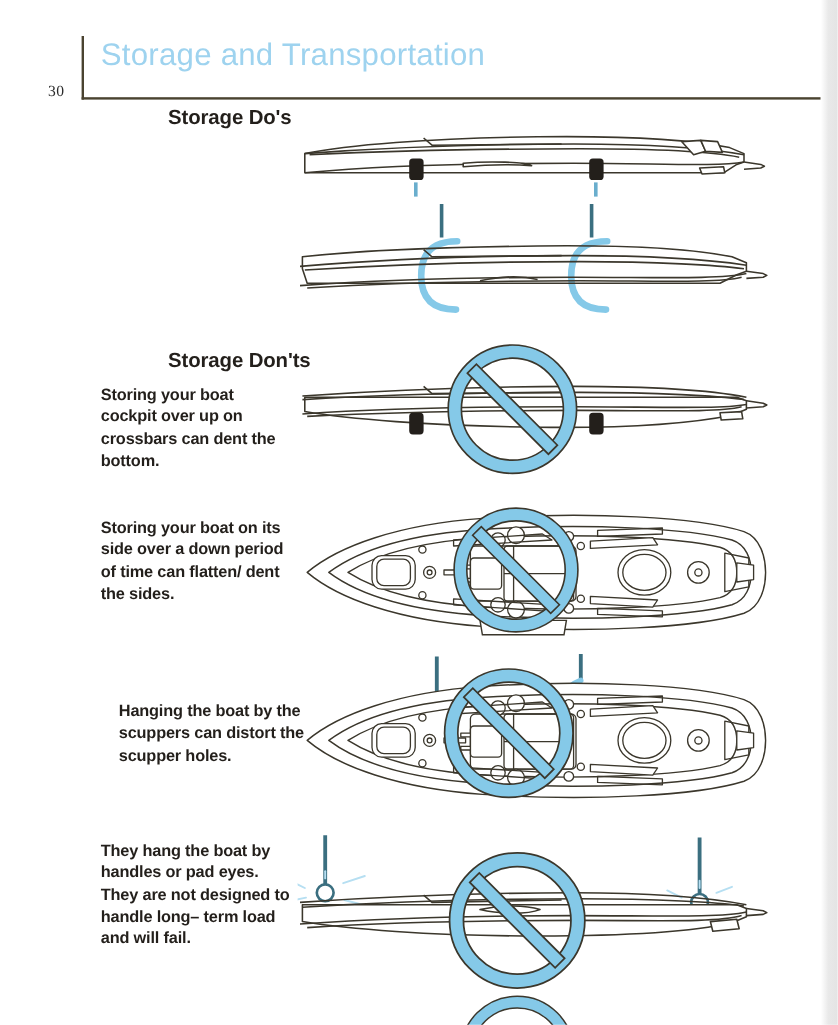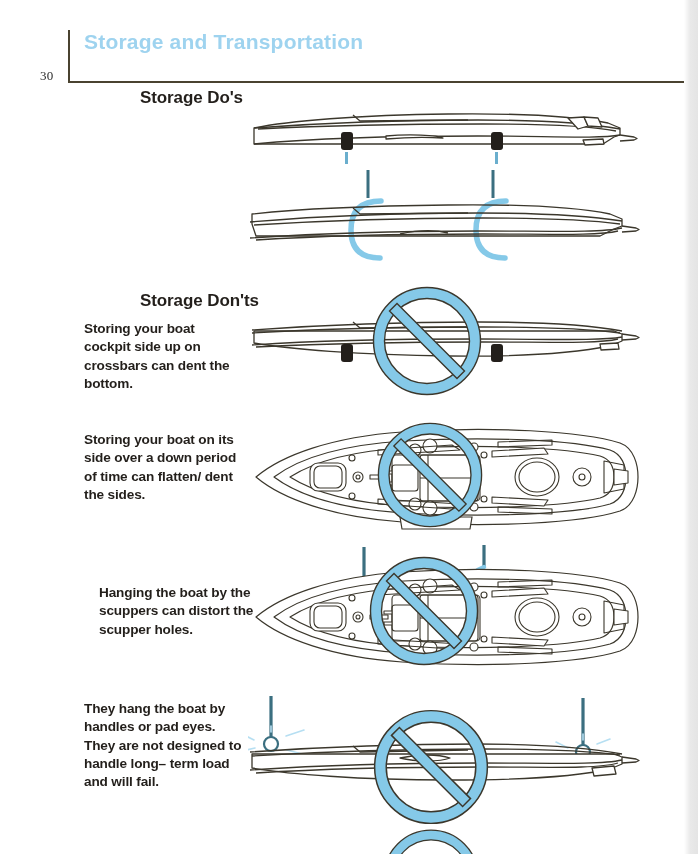--- a/index.html
+++ b/index.html
@@ -61,22 +61,22 @@
     left: 68px;
     top: 59px;
     width: 616px;
     height: 2px;
     background: #4a4330;
   }
   .header-title {
     position: absolute;
     left: 84px;
     top: 8px;
-    font-size: 21px;
-    font-weight: bold;
+    font-size: 26px;
+    font-weight: normal;
     color: #9ed3ef;
     letter-spacing: 0.2px;
     white-space: nowrap;
     font-family: "Liberation Sans", sans-serif;
   }
   .sec-heading {
     position: absolute;
     left: 100px;
     font-size: 17px;
     font-weight: bold;
@@ -114,21 +114,21 @@
     <div class="header-rule-v"></div>
     <div class="header-rule-h"></div>
     <div class="header-title">Storage and Transportation</div>
   </div>
 
   <div class="sec-heading" style="top:88px;">Storage Do's</div>
 
 
   <div class="sec-heading" style="top:291px;">Storage Don'ts</div>
 
-  <div class="para" style="top:320px;">Storing your boat cockpit side up on crossbars can dent the bottom.</div>
+  <div class="para" style="top:320px;">Storing your boat cockpit over up on crossbars can dent the bottom.</div>
 
   <div class="para" style="top:431px;">Storing your boat on its side over a down period of time can flatten/ dent the sides.</div>
 
   <div class="para" style="top:584px;margin-left:15px;">Hanging the boat by the scuppers can distort the scupper holes.</div>
 
   <div class="para" style="top:700px;">They hang the boat by handles or pad eyes. They are not designed to handle long– term load and will fail.</div>
 
   <div class="illus" style="left:248px; top:104px;">
     <svg width="400" height="60" viewBox="0 0 400 60">
       <g fill="none" stroke="#3b372c" stroke-width="1.3" stroke-linejoin="round">

